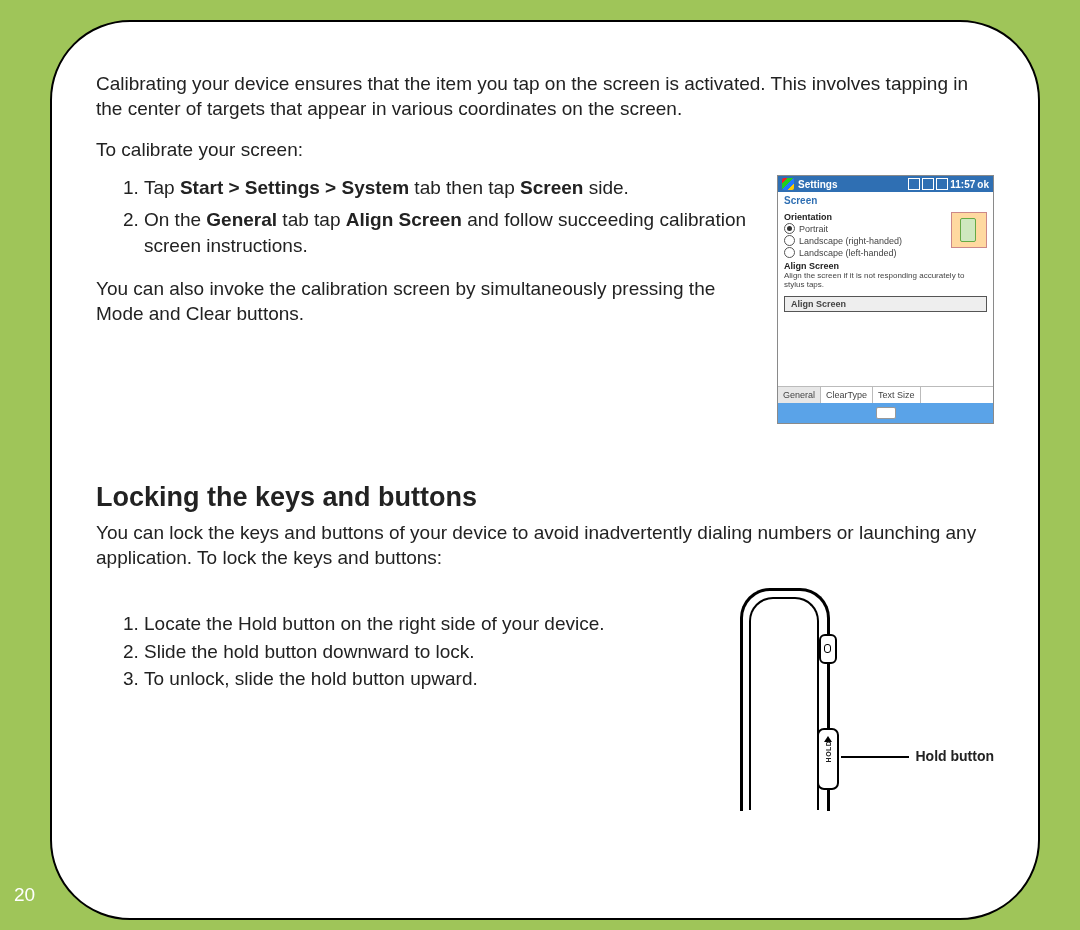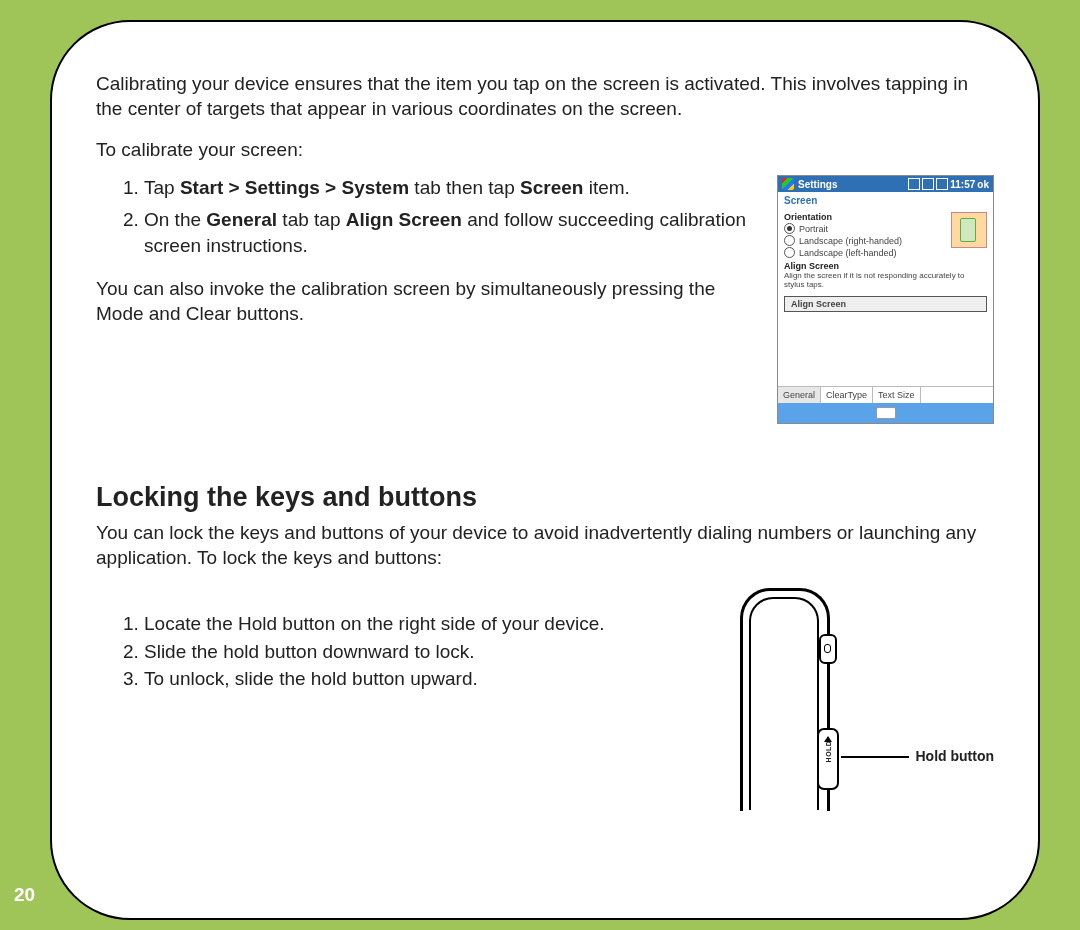--- a/index.html
+++ b/index.html
@@ -163,36 +163,36 @@
   }
   .lead-line{
     width:70px;height:2px;background:#000;margin-top:168px;
   }
   .hold-label{
     font-size:14px;font-weight:bold;margin-top:160px;margin-left:6px;white-space:nowrap;
   }
 
   .page-no{
     position:absolute;left:14px;bottom:24px;
-    color:#fff;font-weight:bold;font-size:19px;
+    color:#fff;font-weight:normal;font-size:19px;
   }
 </style>
 </head>
 <body>
 
 <div class="page">
 
   <p class="sec1-intro">Calibrating your device ensures that the item you tap on the screen is activated. This involves tapping in the center of targets that appear in various coordinates on the screen.</p>
   <p class="sec1-lead">To calibrate your screen:</p>
 
   <div class="row1">
     <div class="row1-left">
       <ol class="steps">
         <li>
-          <span>Tap </span><span class="bold">Start &gt; Settings &gt; System</span><span> tab then tap </span><span class="bold">Screen</span><span> item.</span>
+          <span>Tap </span><span class="bold">Start &gt; Settings &gt; System</span><span> tab then tap </span><span class="bold">Screen</span><span> side.</span>
         </li>
         <li>
           <span>On the </span><span class="bold">General</span><span> tab tap </span><span class="bold">Align Screen</span><span> and follow succeeding calibration screen instructions.</span>
         </li>
       </ol>
       <p class="note">You can also invoke the calibration screen by simultaneously pressing the Mode and Clear buttons.</p>
     </div>
 
     <div class="shot">
       <div class="shot-top">

